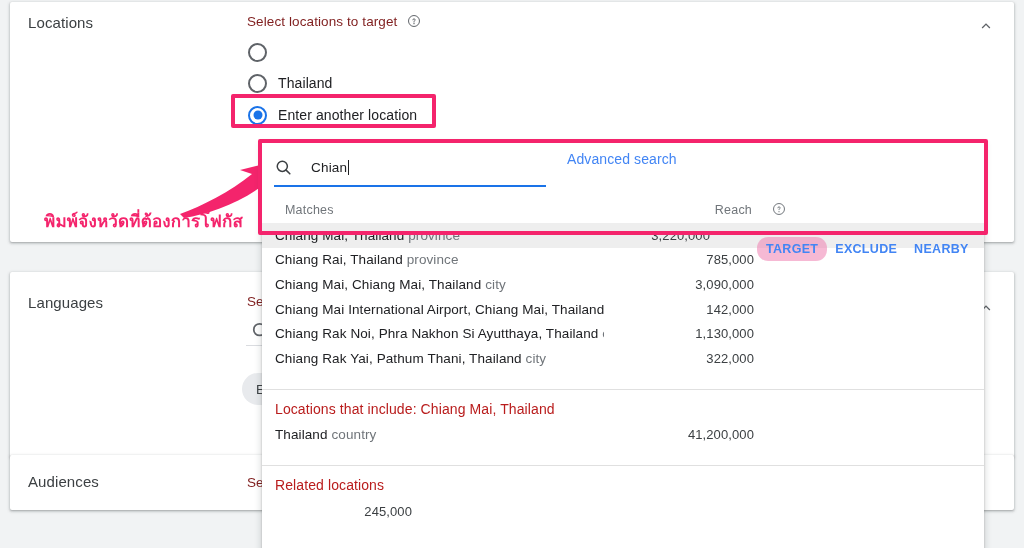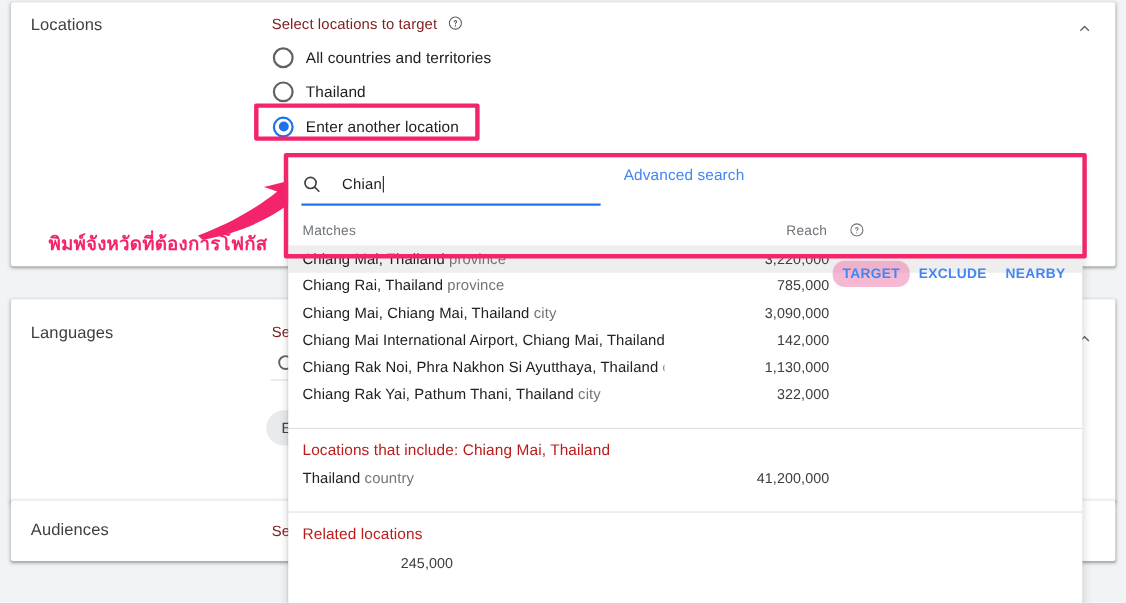--- a/index.html
+++ b/index.html
@@ -107,33 +107,33 @@
   }
   #advanced-search{
     position:absolute;left:305px;top:8px;font-size:14px;color:#4285f4;
     letter-spacing:.1px;cursor:pointer;
   }
 
   .col-head{
     display:flex;align-items:center;height:27px;
     font-size:12.5px;color:#70757a;letter-spacing:.2px;
   }
-  .col-head .c-name{flex:1;padding-left:13px;}
+  .col-head .c-name{flex:1;padding-left:23px;}
   .col-head .c-reach{width:150px;text-align:right;padding-right:2px;}
   .col-head .c-actions{width:218px;padding-left:12px;}
 
   .res-row{
     display:flex;align-items:center;height:24.6px;
     font-size:13.5px;color:#202124;letter-spacing:.1px;
   }
   .res-row .r-name{flex:1;padding-left:13px;white-space:nowrap;overflow:hidden;}
   .res-row .r-name .kind{color:#70757a;}
   .res-row .r-reach{width:150px;text-align:right;color:#3c4043;font-size:13px;}
   .res-row .r-actions{width:218px;padding-left:12px;display:flex;gap:17px;align-items:center;}
-  .res-row.selected{background:#eeeeee;}
+  .res-row.selected{background:#eeeeee;gap:44px;}
 
   .act{
     font-size:12.5px;font-weight:bold;color:#4285f4;letter-spacing:.3px;
     position:relative;cursor:pointer;margin-top:28px;
   }
   .act.marked:before{
     content:"";position:absolute;left:-9px;right:-9px;top:-5px;bottom:-5px;
     background:#ef7fb0;opacity:.55;border-radius:11px;z-index:-1;
   }
   .act.marked{z-index:0;}
@@ -165,21 +165,20 @@
         <svg width="14" height="14" viewBox="0 0 24 24">
           <circle cx="12" cy="12" r="9.4" fill="none" stroke="#5f6368" stroke-width="1.7"></circle>
           <path d="M12 15.4v.1M12 13.2c0-1.6 1.9-1.7 1.9-3.2 0-1-.85-1.8-1.9-1.8s-1.9.8-1.9 1.8" fill="none" stroke="#5f6368" stroke-width="1.7" stroke-linecap="round"></path>
           <circle cx="12" cy="16.6" r="1" fill="#5f6368"></circle>
         </svg>
       </span>
     </div>
 
     <div class="radio-row" id="radio-all">
       <span class="radio"></span>
-      <span class="radio-label">All countries and territories</span>
     </div>
 
     <div class="radio-row" id="radio-thailand">
       <span class="radio"></span>
       <span class="radio-label">Thailand</span>
     </div>
 
     <div class="radio-row" id="radio-other">
       <span class="radio checked"></span>
       <span class="radio-label">Enter another location</span>

